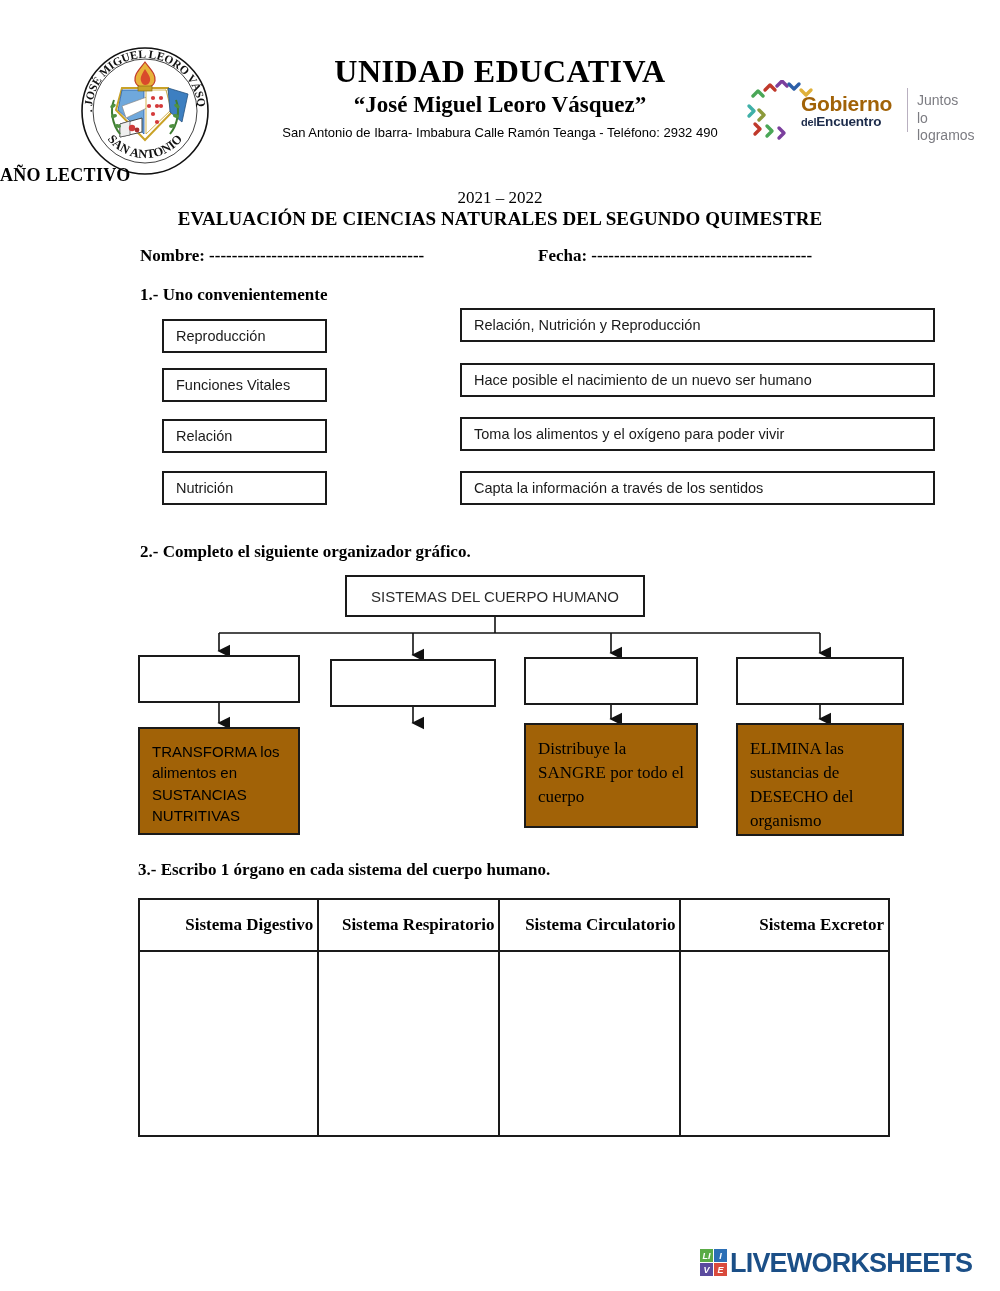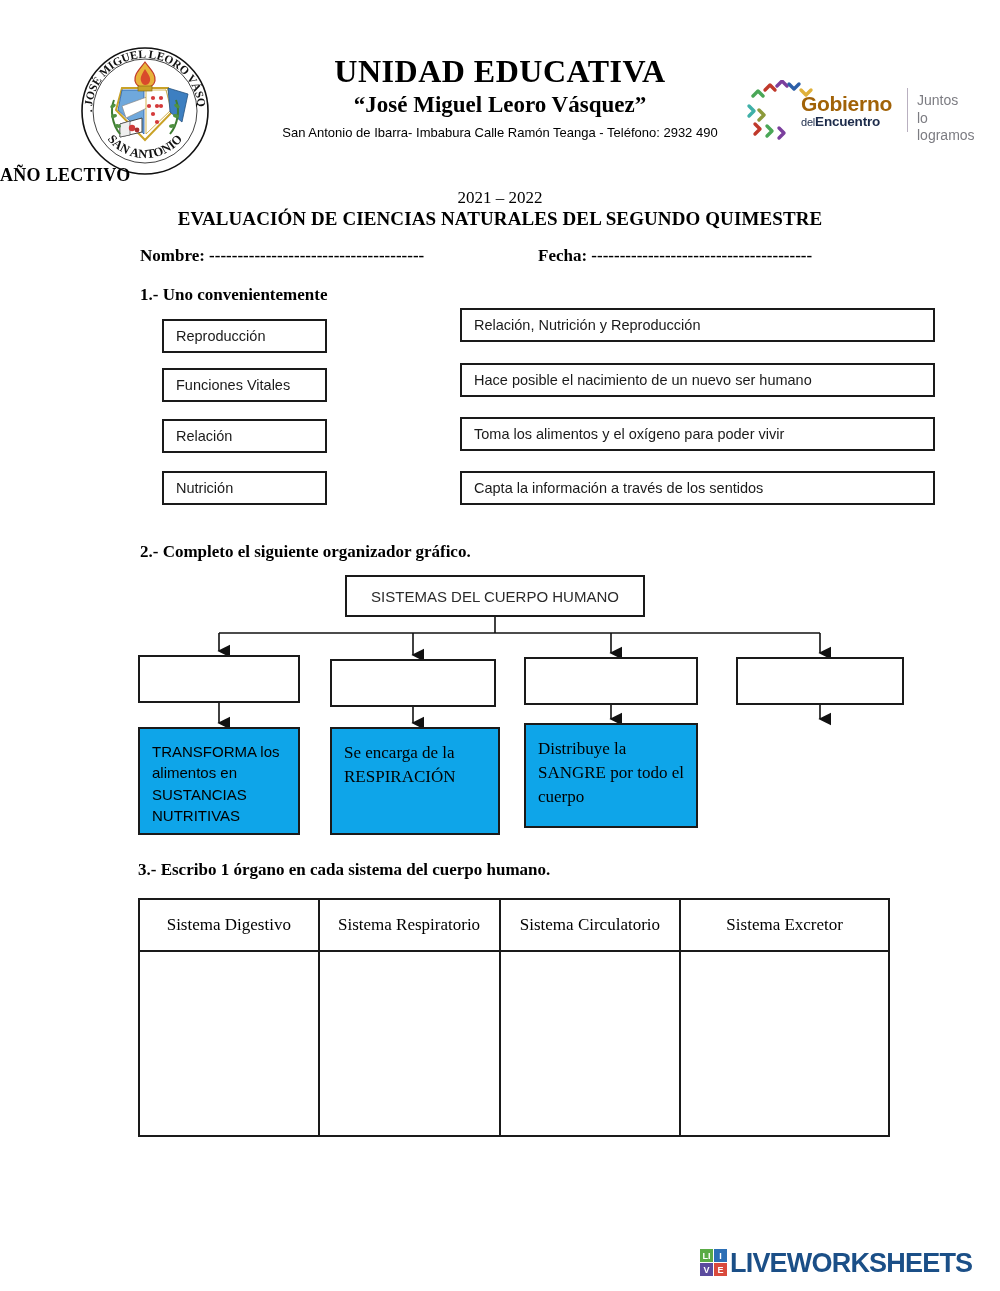--- a/index.html
+++ b/index.html
@@ -55,21 +55,21 @@
     font-family: "Liberation Sans", sans-serif;
   }
   .gob-word1 {
     font-size: 21px; font-weight: bold; color: #a16207; line-height: 0.95;
     letter-spacing: -0.3px;
   }
   .gob-word2 {
     font-size: 13.5px; font-weight: bold; color: #1c2b4a; line-height: 1;
     letter-spacing: -0.2px; margin-top: 1px;
   }
-  .gob-word2 .thin { font-weight: normal; font-size: 11px; }
+  .gob-word2 .thin { font-weight: bold; font-size: 11px; }
   .gob-divider {
     position: absolute; left: 162px; top: 8px;
     width: 1px; height: 44px; background: #b9b0c0;
   }
   .gob-tag {
     position: absolute; left: 172px; top: 12px;
     font-family: "Liberation Sans", sans-serif;
     font-size: 14px; color: #7c7c82; line-height: 1.25;
   }
 
@@ -131,21 +131,21 @@
     position: absolute; height: 48px;
     border: 2px solid #1a1a1a; background: #fff;
   }
   .oe0 { left: 138px; top: 90px; width: 162px; }
   .oe1 { left: 330px; top: 94px; width: 166px; }
   .oe2 { left: 524px; top: 92px; width: 174px; }
   .oe3 { left: 736px; top: 92px; width: 168px; }
 
   .org-desc {
     position: absolute;
-    border: 2px solid #1a1a1a; background: #0ea5e9;
+    border: 2px solid #1a1a1a; background: #a16207;
     padding: 12px 10px 8px 12px;
     line-height: 1.42;
   }
   .od0 { left: 138px; top: 162px; width: 162px; height: 108px;
          font-family: "Liberation Sans", sans-serif; font-size: 15px; }
   .od1 { left: 330px; top: 162px; width: 170px; height: 108px;
          font-family: "Liberation Serif", serif; font-size: 17px; }
   .od2 { left: 524px; top: 158px; width: 174px; height: 105px;
          font-family: "Liberation Serif", serif; font-size: 17px; }
   .od3 { left: 736px; top: 158px; width: 168px; height: 113px;
@@ -156,41 +156,41 @@
   
   .tbl {
     position: absolute; left: 138px; top: 898px;
     width: 752px; border-collapse: collapse;
   }
   .tbl th, .tbl td {
     border: 2px solid #1a1a1a;
     font-family: "Liberation Serif", serif;
   }
   .tbl th {
-    font-size: 17px; font-weight: normal; height: 52px;
-    text-align: center; vertical-align: middle;
+    font-size: 17px; font-weight: bold; height: 52px;
+    text-align: right; vertical-align: middle;
     padding: 2px 4px;
   }
   .tbl td { height: 185px; }
 
   
   .lws { position: absolute; left: 700px; top: 1247px; width: 290px; height: 34px; }
   .lws-tiles { position: absolute; left: 0; top: 2px; width: 28px; height: 28px; }
   .lws-text {
     position: absolute; left: 30px; top: 1px;
     font-family: "Liberation Sans", sans-serif;
     font-size: 27px; font-weight: bold; color: #1b4f87;
     letter-spacing: -0.8px;
   }
   .tile { position: absolute; width: 13px; height: 13px; }
   .tile span {
     position: absolute; left: 0; top: 0; width: 13px; height: 13px;
     display: flex; align-items: center; justify-content: center;
     font-family: "Liberation Sans", sans-serif;
-    font-size: 9px; font-weight: bold; color: #ffffff;
+    font-size: 9px; font-weight: bold; color: #ffffff; font-style: italic;
   }
 </style>
 </head>
 <body>
 
 <div class="header">
 
   <div class="crest">
     <svg width="150" height="150" viewBox="0 0 150 150">
       <defs>
@@ -331,22 +331,22 @@
   </svg>
 
   <div class="org-title">SISTEMAS DEL CUERPO HUMANO</div>
 
   <div class="org-empty oe0"></div>
   <div class="org-empty oe1"></div>
   <div class="org-empty oe2"></div>
   <div class="org-empty oe3"></div>
 
   <div class="org-desc od0">TRANSFORMA los alimentos en SUSTANCIAS NUTRITIVAS</div>
-  <div class="org-desc od1">Se encarga de la RESPIRACIÓN</div>
   <div class="org-desc od2">Distribuye la SANGRE por todo el cuerpo</div>
+  <div class="org-desc od3">ELIMINA las sustancias de DESECHO del organismo</div>
 </div>
 
 <div class="q q3">3.- Escribo 1 órgano en cada sistema del cuerpo humano.</div>
 
 <table class="tbl">
   <thead>
     <tr>
       <th style="width:188px">Sistema Digestivo</th>
       <th style="width:188px">Sistema Respiratorio</th>
       <th style="width:188px">Sistema Circulatorio</th>

